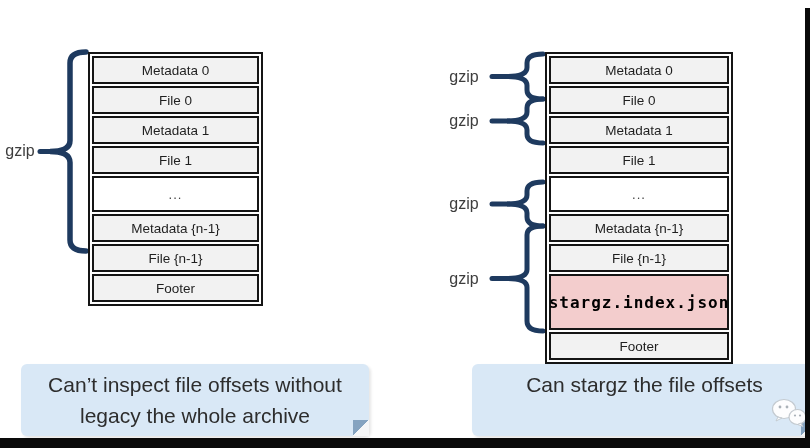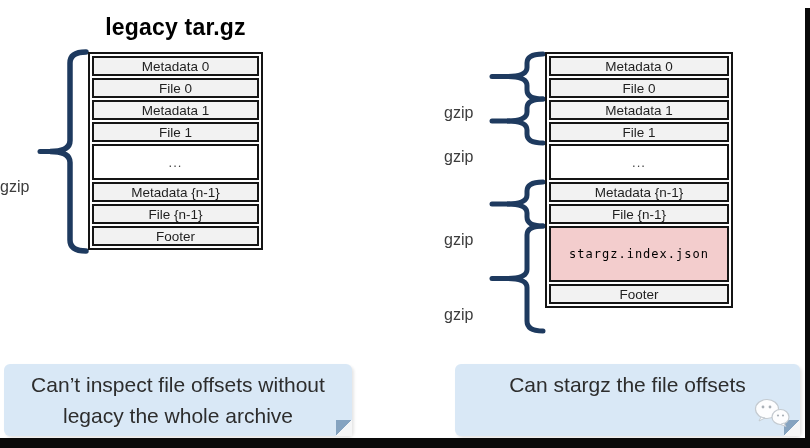--- a/index.html
+++ b/index.html
@@ -32,47 +32,48 @@
     border:2.5px solid var(--border);
     padding:2px; background:#fff;
     display:flex; flex-direction:column; gap:2px;
   }
   .stack.left  { left:88px;  width:175px; }
   .stack.right { left:545px; width:188px; }
 
   .row {
     border:2px solid var(--border);
     background:var(--row-fill);
-    height:20px; flex:0 0 auto;
+    height:28px; flex:0 0 auto;
     display:flex; align-items:center; justify-content:center;
     font-size:13.5px; color:var(--text);
   }
   .row.ellipsis { height:36px; background:#ffffff; font-size:13px; letter-spacing:1px; color:#444; }
   .row.pink { background:var(--highlight-fill); font-size:14.5px; }
   .row.pink-code {
     background:var(--highlight-fill); height:56px;
     font-family:"DejaVu Sans Mono", monospace;
-    font-weight:normal; font-size:12px; letter-spacing:1px; color:#000;
+    font-weight:bold; font-size:16px; letter-spacing:1px; color:#000;
   }
 
   .gzip-label {
     position:absolute; width:40px; height:22px;
-    font-size:16px; color:#3d3d3d; text-align:left; line-height:22px;margin-top:36px;
+    font-size:16px; color:#3d3d3d; text-align:center; line-height:22px;
   }
   svg.braces { position:absolute; left:0; top:0; pointer-events:none; }
   svg.braces path, svg.braces line {
     stroke:var(--brace); fill:none; stroke-linecap:round;
   }
 
   .caption {
     position:absolute; top:364px; height:72px;
     background:var(--caption-fill); border-radius:6px;
     text-align:center; padding-top:5px;
     font-size:21px; line-height:31px; color:#2d2d2d;
     box-shadow:2px 2px 3px rgba(0,0,0,0.10);
+    margin-left:17px;
   }
   .caption.left  { left:4px;   width:348px; }
   .caption.right { left:455px; width:345px; }
   .caption .fold {
     position:absolute; right:0; bottom:0; width:16px; height:16px;
     background:linear-gradient(135deg, var(--fold) 0 50%, #f5f6f7 50% 100%);
   }
   .watermark {
     position:absolute; right:10px; bottom:8px;
     display:flex; align-items:center; gap:3px;
@@ -87,21 +88,20 @@
   .edge-bar-right {
     position:absolute; left:805px; top:8px; width:5px; height:440px;
     background:var(--bottom-bar);
   }
 </style>
 </head>
 <body>
 
 <div class="canvas">
 
-  <div class="title left">legacy tar.gz</div>
 
   <svg class="braces" width="810" height="448" viewBox="0 0 810 448">
     <path stroke-width="5.5" d="M 86 52 Q 70 52 70 63 L 70 140.5 Q 70 151.5 50 151.5 Q 70 151.5 70 162.5 L 70 240 Q 70 251 86 251"></path>
     <line stroke-width="5" x1="40" y1="151.5" x2="53" y2="151.5"></line>
 
     <path stroke-width="5" d="M 543 54 Q 527 54 527 63 L 527 67.5 Q 527 76.5 507 76.5 Q 527 76.5 527 85.5 L 527 90 Q 527 99 543 99"></path>
     <line stroke-width="5" x1="492" y1="76.5" x2="509" y2="76.5"></line>
 
     <path stroke-width="5" d="M 543 99 Q 527 99 527 108 L 527 112 Q 527 121 507 121 Q 527 121 527 130 L 527 134 Q 527 143 543 143"></path>
     <line stroke-width="5" x1="492" y1="121" x2="509" y2="121"></line>

